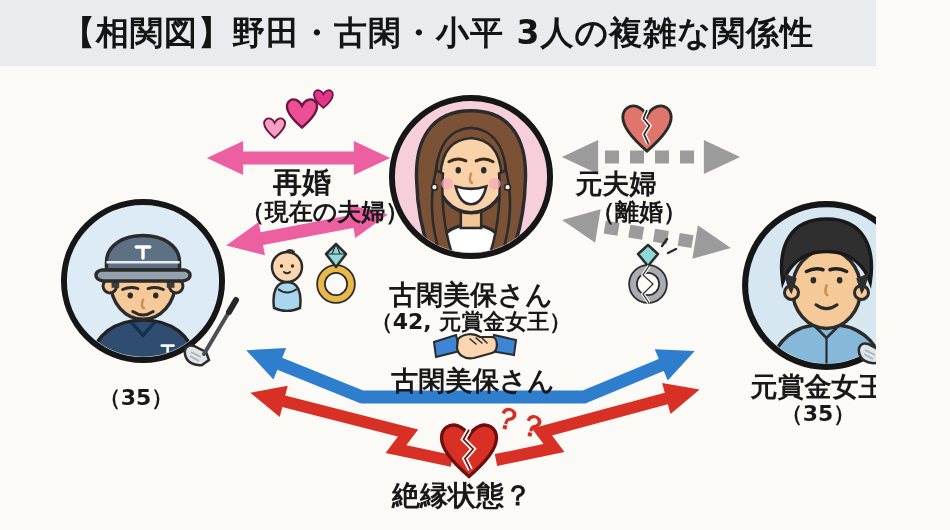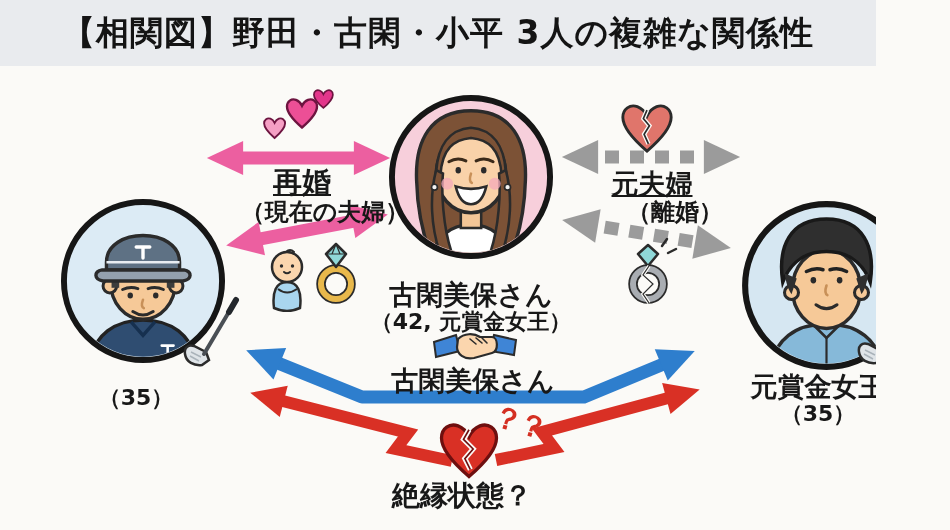--- a/index.html
+++ b/index.html
@@ -8,21 +8,21 @@
   .titlebar{position:absolute;top:0;left:0;width:100%;height:66px;background:#e9ebee;
             display:flex;align-items:center;justify-content:center;}
   .titlebar h1{margin:0;font-size:33px;font-weight:800;color:#141414;letter-spacing:1px;white-space:nowrap;}
   .arrows{position:absolute;left:0;top:0;width:950px;height:530px;z-index:1;pointer-events:none;}
   .icon{position:absolute;z-index:3;}
   .portrait{position:absolute;z-index:2;}
   .lbl{position:absolute;z-index:4;transform:translateX(-50%);text-align:center;
        font-weight:800;white-space:nowrap;line-height:1.1;color:#181818;}
   .person-name{font-size:27px;}
   .person-meta{font-size:22px;margin-top:23px;}
-  .rel-main{font-size:29px;display:block;text-decoration:underline;}
+  .rel-main{font-size:29px;display:block;}
   .rel-main.sm{font-size:27px;}
   .rel-sub{font-size:24px;display:block;margin-left:46px;}
   .rel-single{font-size:27px;}
   .rel-estranged{font-size:28px;}
   .qmarks{position:absolute;z-index:4;left:492px;top:402px;transform:rotate(16deg);
           color:#d42f22;font-weight:800;font-size:30px;letter-spacing:-4px;}
 </style>
 </head>
 <body>
 
@@ -227,21 +227,21 @@
   </div>
   <div class="lbl" style="left:818px;top:372px">
     <span class="person-name">元賞金女王</span><br>
     <span class="person-meta">（35）</span>
   </div>
 
   <div class="lbl" style="left:302px;top:167px">
     <span class="rel-main">再婚</span>
     <span class="rel-sub">（現在の夫婦）</span>
   </div>
-  <div class="lbl" style="left:652px;top:169px">
+  <div class="lbl" style="left:616px;top:169px">
     <span class="rel-main sm">元夫婦</span>
     <span class="rel-sub">（離婚）</span>
   </div>
   <div class="lbl" style="left:473px;top:366px">
     <span class="rel-single">古閑美保さん</span>
   </div>
   <div class="lbl" style="left:462px;top:481px">
     <span class="rel-estranged">絶縁状態？</span>
   </div>
 

